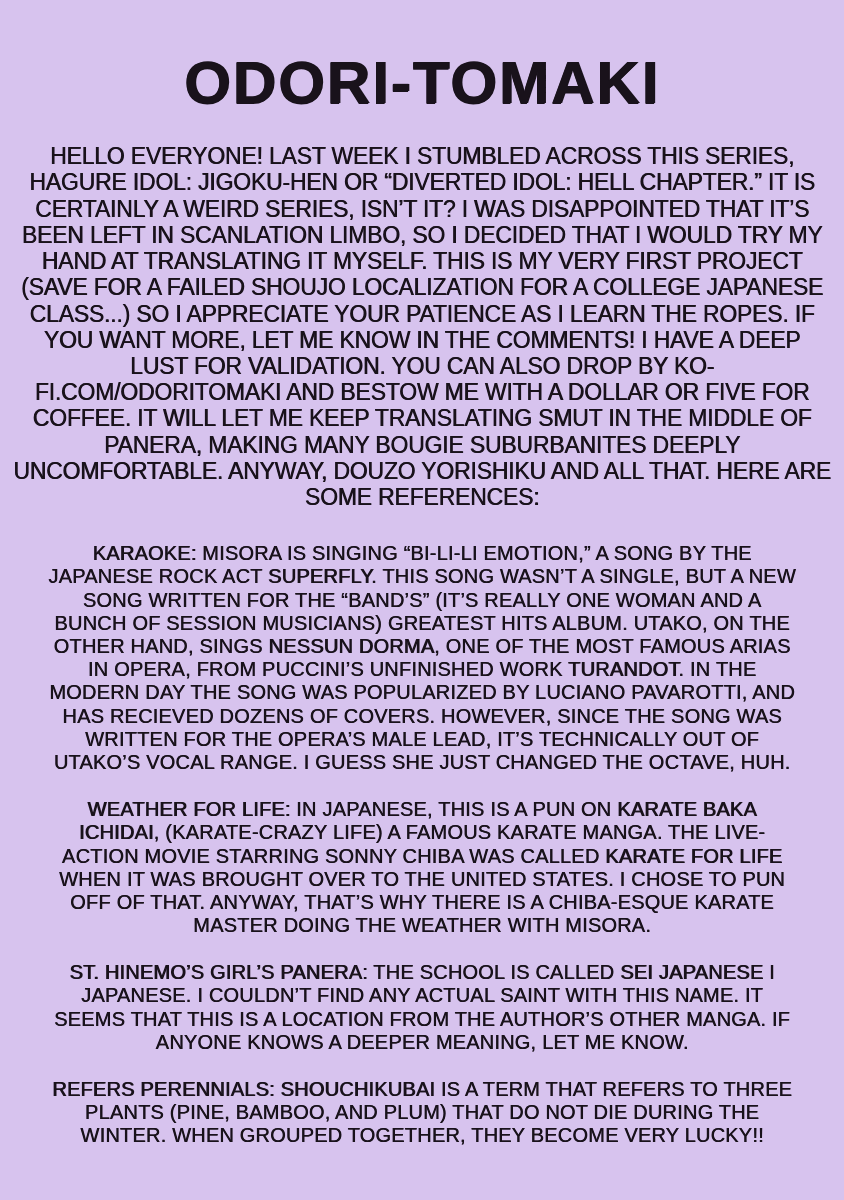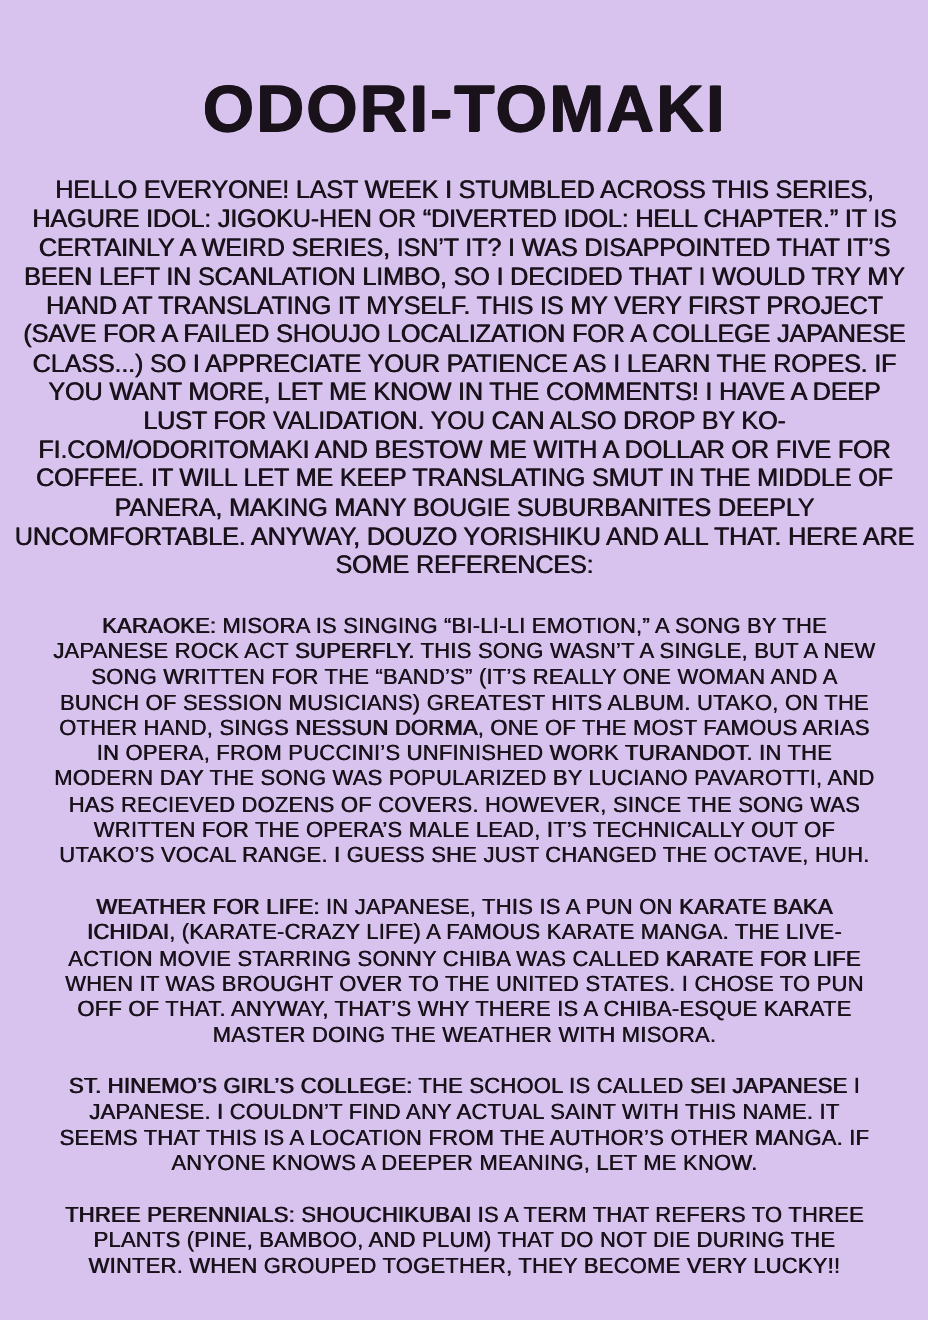--- a/index.html
+++ b/index.html
@@ -9,21 +9,21 @@
     font-family: "Liberation Sans", sans-serif;
     color: #19121b;
     overflow: hidden;
   }
   .page {
     box-sizing: border-box;
     width: 844px; height: 1200px;
     padding-top: 52px;
   }
   .title {
-    margin: 16px;
+    margin: 0;
     text-align: center;
     font-size: 60px;
     line-height: 1.02;
     font-weight: 700;
     letter-spacing: 2px;
     text-shadow: 1.2px 0 currentColor, 0 0.6px currentColor;
   }
   .title .title-line { display: block; }
   .intro {
     width: 820px;
@@ -58,17 +58,17 @@
 
   <h1 class="title">
     <span class="title-line">ODORI-TOMAKI</span>
   </h1>
 
   <p class="intro">HELLO EVERYONE! LAST WEEK I STUMBLED ACROSS THIS SERIES, HAGURE IDOL: JIGOKU-HEN OR “DIVERTED IDOL: HELL CHAPTER.” IT IS CERTAINLY A WEIRD SERIES, ISN’T IT? I WAS DISAPPOINTED THAT IT’S BEEN LEFT IN SCANLATION LIMBO, SO I DECIDED THAT I WOULD TRY MY HAND AT TRANSLATING IT MYSELF. THIS IS MY VERY FIRST PROJECT (SAVE FOR A FAILED SHOUJO LOCALIZATION FOR A COLLEGE JAPANESE CLASS...) SO I APPRECIATE YOUR PATIENCE AS I LEARN THE ROPES. IF YOU WANT MORE, LET ME KNOW IN THE COMMENTS! I HAVE A DEEP LUST FOR VALIDATION. YOU CAN ALSO DROP BY KO-FI.COM/ODORITOMAKI AND BESTOW ME WITH A DOLLAR OR FIVE FOR COFFEE. IT WILL LET ME KEEP TRANSLATING SMUT IN THE MIDDLE OF PANERA, MAKING MANY BOUGIE SUBURBANITES DEEPLY UNCOMFORTABLE. ANYWAY, DOUZO YORISHIKU AND ALL THAT. HERE ARE SOME REFERENCES:</p>
 
   <div class="sections">
     <p class="section"><b>KARAOKE:</b><span> MISORA IS SINGING “BI-LI-LI EMOTION,” A SONG BY THE JAPANESE ROCK ACT </span><b>SUPERFLY</b><span>. THIS SONG WASN’T A SINGLE, BUT A NEW SONG WRITTEN FOR THE “BAND’S” (IT’S REALLY ONE WOMAN AND A BUNCH OF SESSION MUSICIANS) GREATEST HITS ALBUM. UTAKO, ON THE OTHER HAND, SINGS </span><b>NESSUN DORMA</b><span>, ONE OF THE MOST FAMOUS ARIAS IN OPERA, FROM PUCCINI’S UNFINISHED WORK </span><b>TURANDOT</b><span>. IN THE MODERN DAY THE SONG WAS POPULARIZED BY LUCIANO PAVAROTTI, AND HAS RECIEVED DOZENS OF COVERS. HOWEVER, SINCE THE SONG WAS WRITTEN FOR THE OPERA’S MALE LEAD, IT’S TECHNICALLY OUT OF UTAKO’S VOCAL RANGE. I GUESS SHE JUST CHANGED THE OCTAVE, HUH.</span></p>
     <p class="section"><b>WEATHER FOR LIFE:</b><span> IN JAPANESE, THIS IS A PUN ON </span><b>KARATE BAKA ICHIDAI</b><span>, (KARATE-CRAZY LIFE) A FAMOUS KARATE MANGA. THE LIVE-ACTION MOVIE STARRING SONNY CHIBA WAS CALLED </span><b>KARATE FOR LIFE</b><span> WHEN IT WAS BROUGHT OVER TO THE UNITED STATES. I CHOSE TO PUN OFF OF THAT. ANYWAY, THAT’S WHY THERE IS A CHIBA-ESQUE KARATE MASTER DOING THE WEATHER WITH MISORA.</span></p>
-    <p class="section"><b>ST. HINEMO’S GIRL’S COLLEGE:</b><span> THE SCHOOL IS CALLED </span><b>SEI JAPANESE</b><span> I JAPANESE. I COULDN’T FIND ANY ACTUAL SAINT WITH THIS NAME. IT SEEMS THAT THIS IS A LOCATION FROM THE AUTHOR’S OTHER MANGA. IF ANYONE KNOWS A DEEPER MEANING, LET ME KNOW.</span></p>
-    <p class="section"><b>THREE PERENNIALS: SHOUCHIKUBAI</b><span> IS A TERM THAT REFERS TO THREE PLANTS (PINE, BAMBOO, AND PLUM) THAT DO NOT DIE DURING THE WINTER. WHEN GROUPED TOGETHER, THEY BECOME VERY LUCKY!!</span></p>
+    <p class="section"><b>ST. HINEMO’S GIRL’S PANERA:</b><span> THE SCHOOL IS CALLED </span><b>SEI JAPANESE</b><span> I JAPANESE. I COULDN’T FIND ANY ACTUAL SAINT WITH THIS NAME. IT SEEMS THAT THIS IS A LOCATION FROM THE AUTHOR’S OTHER MANGA. IF ANYONE KNOWS A DEEPER MEANING, LET ME KNOW.</span></p>
+    <p class="section"><b>REFERS PERENNIALS: SHOUCHIKUBAI</b><span> IS A TERM THAT REFERS TO THREE PLANTS (PINE, BAMBOO, AND PLUM) THAT DO NOT DIE DURING THE WINTER. WHEN GROUPED TOGETHER, THEY BECOME VERY LUCKY!!</span></p>
   </div>
 
 </div>
 
 </body></html>

